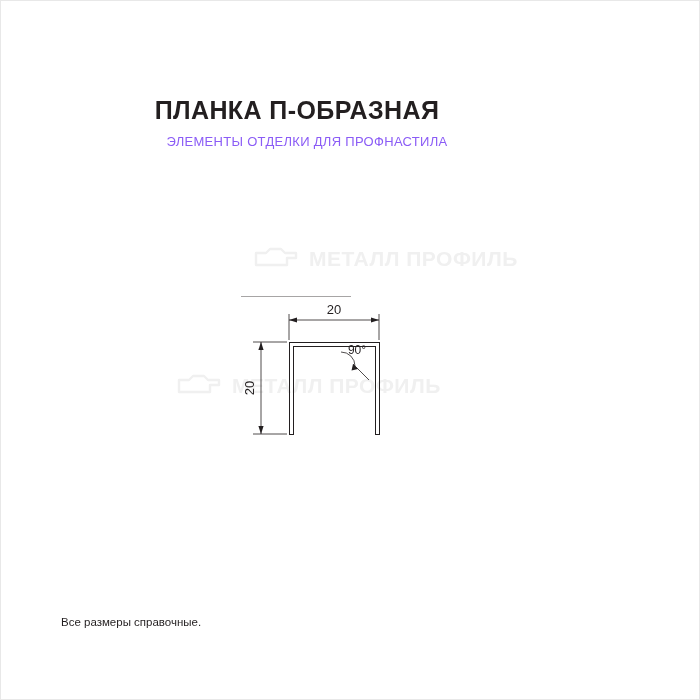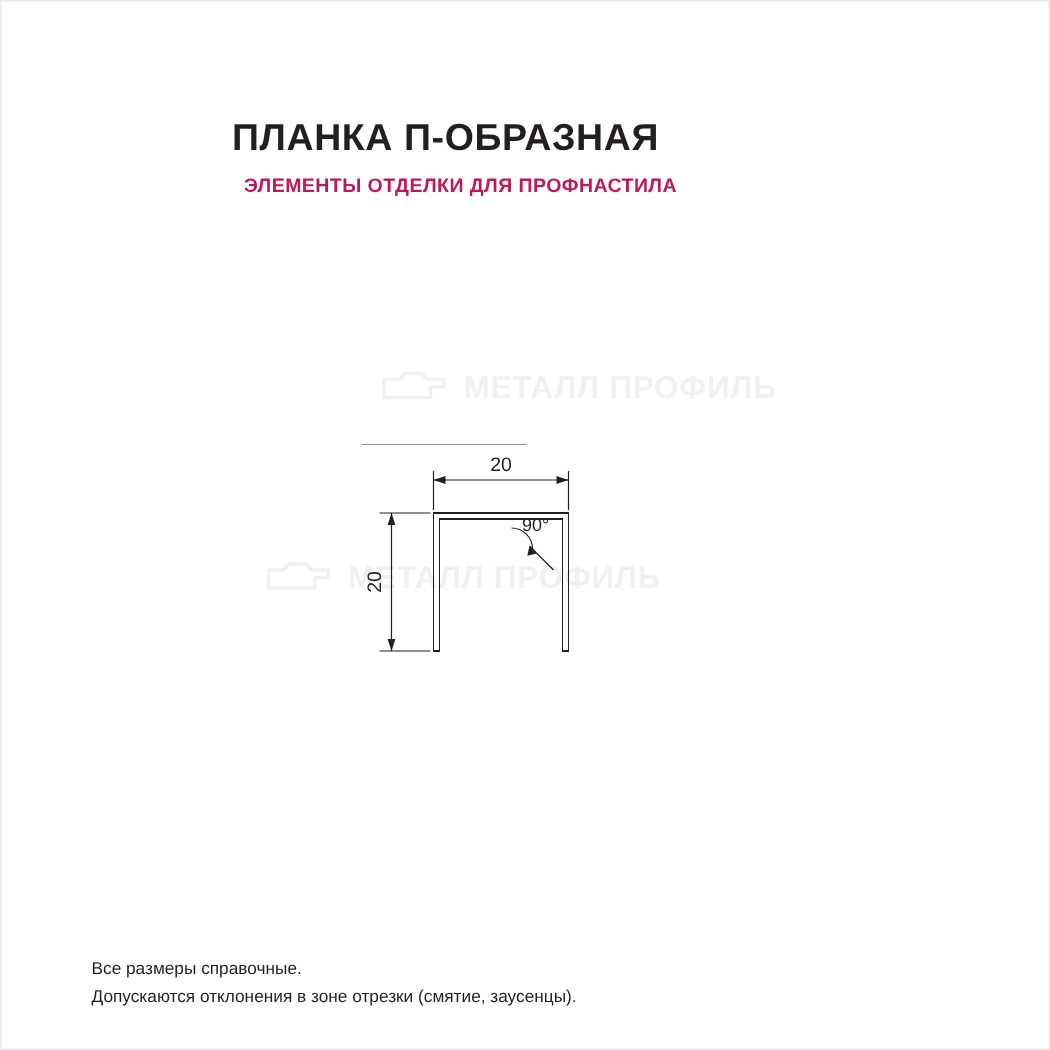--- a/index.html
+++ b/index.html
@@ -17,39 +17,39 @@
   .page {
     position: relative;
     width: 700px;
     height: 700px;
     box-sizing: border-box;
     border: 1px solid #e8e8e8;
   }
   
   .header {
     position: absolute;
-    top: 76px;
+    top: 94px;
     left: 0;
     width: 592px;
     text-align: center;
   }
   .title-line-1,
   .title-line-2 {
     font-size: 25px;
     font-weight: bold;
     letter-spacing: 0.4px;
     line-height: 30px;
     white-space: nowrap;
   }
   .subtitle {
     margin-top: 9px;
     font-size: 13px;
-    font-weight: bold;
+    font-weight: normal;
     letter-spacing: 0.3px;
-    color: #be185d;
+    color: #8b5cf6;
     padding-left: 20px;
   }
   
   .watermark {
     position: absolute;
     display: flex;
     align-items: center;
     gap: 9px;
     color: #f0f0f0;
     font-size: 21px;
@@ -70,21 +70,21 @@
     left: 240px;
     top: 295px;
     width: 200px;
     height: 160px;
   }
   .drawing svg { display: block; }
   
   .notes {
     position: absolute;
     left: 60px;
-    top: 636px;
+    top: 612px;
     font-size: 11.5px;
     line-height: 19px;
     color: #231f20;
   }
 </style>
 </head>
 <body>
 
 <div class="page">
 
@@ -154,16 +154,15 @@
       </g>
       <g fill="#231f20" stroke="none">
         <polygon points="112,68 110.5,74.5 117,73"></polygon>
       </g>
       <text x="116" y="58" font-family="Liberation Sans, sans-serif" font-size="12" text-anchor="middle" fill="#231f20">90°</text>
     </svg>
   </div>
 
   <div class="notes">
     <div>Все размеры справочные.</div>
-    <div>Допускаются отклонения в зоне отрезки (смятие, заусенцы).</div>
   </div>
 
 </div>
 
 </body></html>

